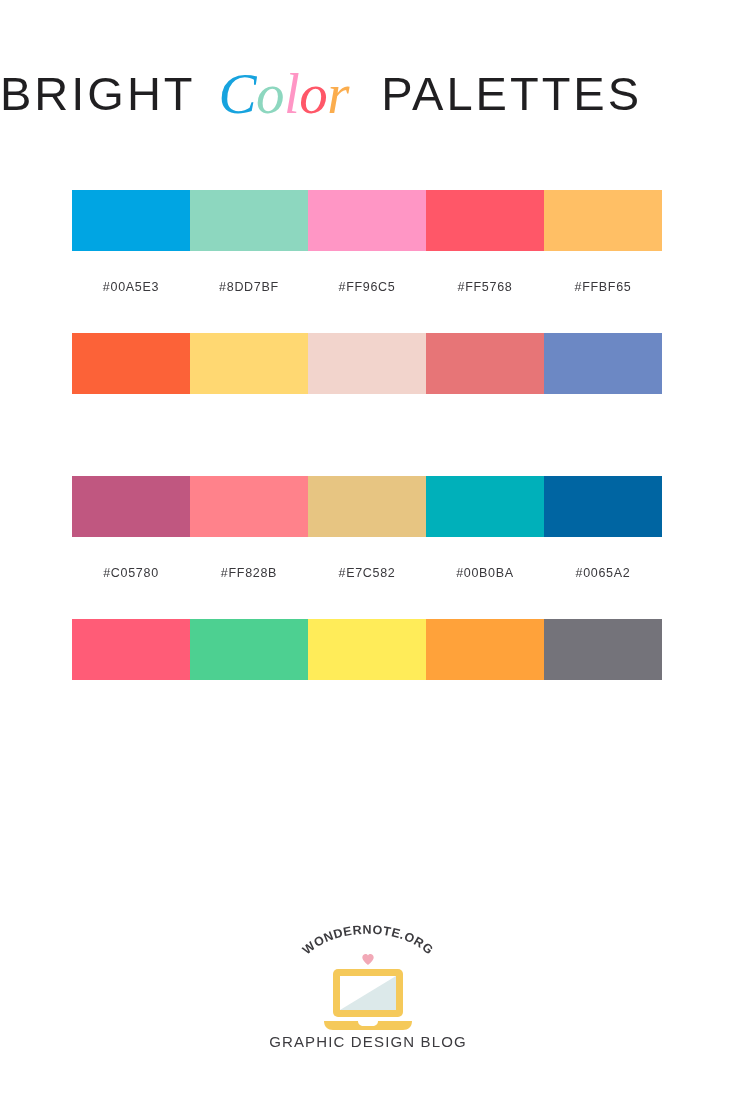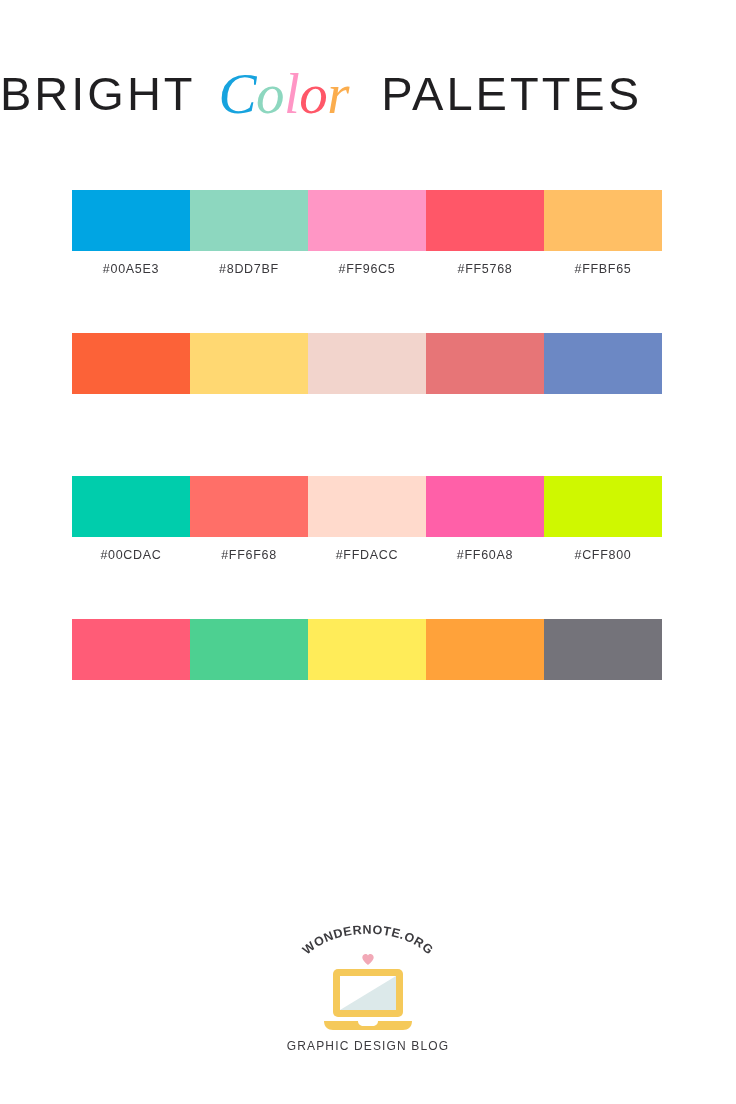--- a/index.html
+++ b/index.html
@@ -66,21 +66,21 @@
     width: 590px;
     height: 61px;
   }
   .swatch {
     flex: 1 1 0;
     height: 61px;
   }
   .label-band {
     display: flex;
     width: 590px;
-    margin-top: 11px;
+    margin-top: 29px;
     align-items: center;
   }
   .swatch-label {
     flex: 1 1 0;
     text-align: center;
     font-family: "Liberation Sans", sans-serif;
     font-size: 12.5px;
     font-weight: 400;
     letter-spacing: 0.7px;
     color: #39383c;
@@ -110,23 +110,22 @@
     transform: translateX(-50%);
     width: 13px;
     height: 13px;
   }
   .logo-laptop {
     margin-top: -4px;
     width: 96px;
     height: 68px;
   }
   .logo-caption {
-    margin-top: 6px;
-    font-family: "Liberation Sans", sans-serif;
-    font-size: 12px;
+    font-family: "Liberation Sans", sans-serif;
+    font-size: 15px;
     font-weight: 400;
     letter-spacing: 1.15px;
     color: #3c3b3f;
   }
 </style>
 </head>
 <body>
 
 <div class="title">
   <span class="title-word">BRIGHT</span>
@@ -159,37 +158,37 @@
   <div class="palette-row">
     <div class="swatch-band">
       <div class="swatch" title="#FC6238" style="background-color: rgb(252, 98, 56);"></div>
       <div class="swatch" title="#FFD872" style="background-color: rgb(255, 216, 114);"></div>
       <div class="swatch" title="#F2D4CC" style="background-color: rgb(242, 212, 204);"></div>
       <div class="swatch" title="#E77577" style="background-color: rgb(231, 117, 119);"></div>
       <div class="swatch" title="#6C88C4" style="background-color: rgb(108, 136, 196);"></div>
     </div>
   </div>
 
-
-  <div class="palette-row">
-    <div class="swatch-band">
-      <div class="swatch" title="#00CDAC" style="background-color: rgb(0, 205, 172);"></div>
-      <div class="swatch" title="#FF6F68" style="background-color: rgb(255, 111, 104);"></div>
-      <div class="swatch" title="#FFDACC" style="background-color: rgb(255, 218, 204);"></div>
-      <div class="swatch" title="#FF60A8" style="background-color: rgb(255, 96, 168);"></div>
-      <div class="swatch" title="#CFF800" style="background-color: rgb(207, 248, 0);"></div>
+  <div class="palette-row">
+    <div class="swatch-band">
+      <div class="swatch" title="#C05780" style="background-color: rgb(192, 87, 128);"></div>
+      <div class="swatch" title="#FF828B" style="background-color: rgb(255, 130, 139);"></div>
+      <div class="swatch" title="#E7C582" style="background-color: rgb(231, 197, 130);"></div>
+      <div class="swatch" title="#00B0BA" style="background-color: rgb(0, 176, 186);"></div>
+      <div class="swatch" title="#0065A2" style="background-color: rgb(0, 101, 162);"></div>
     </div>
     <div class="label-band">
-      <div class="swatch-label">#00CDAC</div>
-      <div class="swatch-label">#FF6F68</div>
-      <div class="swatch-label">#FFDACC</div>
-      <div class="swatch-label">#FF60A8</div>
-      <div class="swatch-label">#CFF800</div>
-    </div>
-  </div>
+      <div class="swatch-label">#C05780</div>
+      <div class="swatch-label">#FF828B</div>
+      <div class="swatch-label">#E7C582</div>
+      <div class="swatch-label">#00B0BA</div>
+      <div class="swatch-label">#0065A2</div>
+    </div>
+  </div>
+
 
   <div class="palette-row">
     <div class="swatch-band">
       <div class="swatch" title="#FF5C77" style="background-color: rgb(255, 92, 119);"></div>
       <div class="swatch" title="#4DD091" style="background-color: rgb(77, 208, 145);"></div>
       <div class="swatch" title="#FFEC59" style="background-color: rgb(255, 236, 89);"></div>
       <div class="swatch" title="#FFA23A" style="background-color: rgb(255, 162, 58);"></div>
       <div class="swatch" title="#74737A" style="background-color: rgb(116, 115, 122);"></div>
     </div>
   </div>

